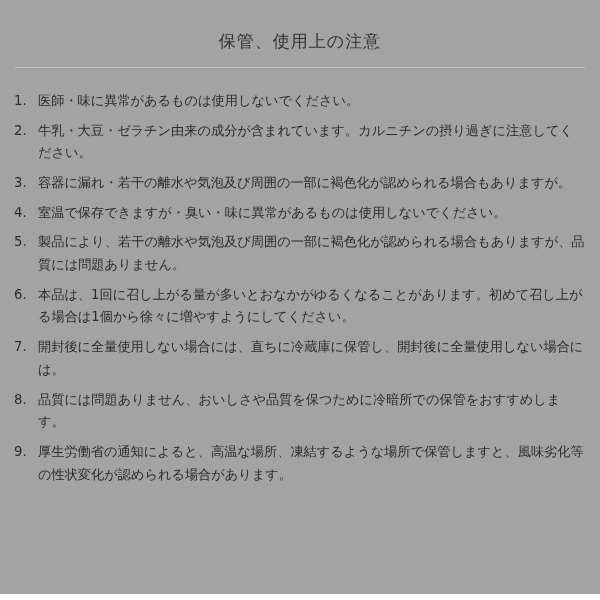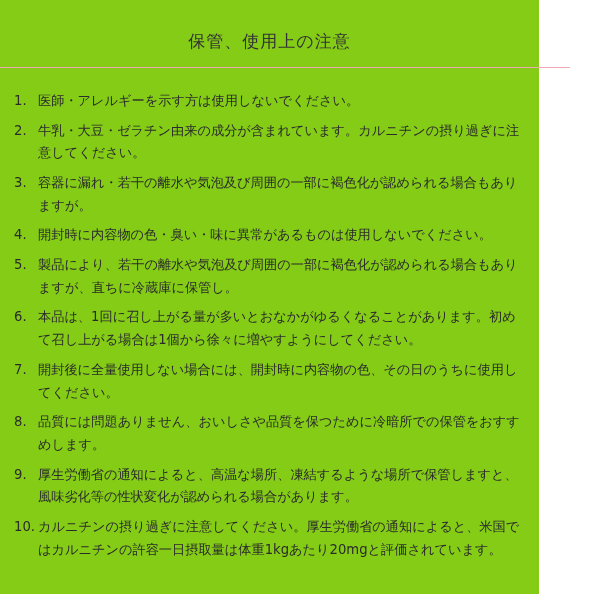--- a/index.html
+++ b/index.html
@@ -8,26 +8,26 @@
   }
   body {
     width: 600px;
     height: 600px;
     background: #ffffff;
     font-family: "DejaVu Sans", "Liberation Sans", sans-serif;
     color: #2b2b2b;
     overflow: hidden;
   }
   .page {
-    width: 539px;
+    width: 600px;
     height: 600px;
     box-sizing: border-box;
     padding: 0;
     position: relative;
-    background: #84cc16;
+    background: #a3a3a3;
   }
   .title-block {
     padding-top: 30px;
     text-align: center;
   }
   .title {
     font-size: 17px;
     letter-spacing: 1px;
     color: #333333;
     font-weight: 400;
@@ -78,64 +78,60 @@
 
   <div class="title-block">
     <div class="title">保管、使用上の注意</div>
     <div class="rule" style="background: rgb(240, 169, 180);"></div>
   </div>
 
   <div class="notes">
 
     <div class="note">
       <span class="note-num">1.</span>
-      <span class="note-text">医師・アレルギーを示す方は使用しないでください。</span>
+      <span class="note-text">医師・味に異常があるものは使用しないでください。</span>
     </div>
 
     <div class="note">
       <span class="note-num">2.</span>
       <span class="note-text">牛乳・大豆・ゼラチン由来の成分が含まれています。カルニチンの摂り過ぎに注意してください。</span>
     </div>
 
     <div class="note">
       <span class="note-num">3.</span>
       <span class="note-text">容器に漏れ・若干の離水や気泡及び周囲の一部に褐色化が認められる場合もありますが。</span>
     </div>
 
     <div class="note">
       <span class="note-num">4.</span>
-      <span class="note-text">開封時に内容物の色・臭い・味に異常があるものは使用しないでください。</span>
+      <span class="note-text">室温で保存できますが・臭い・味に異常があるものは使用しないでください。</span>
     </div>
 
     <div class="note">
       <span class="note-num">5.</span>
-      <span class="note-text">製品により、若干の離水や気泡及び周囲の一部に褐色化が認められる場合もありますが、直ちに冷蔵庫に保管し。</span>
+      <span class="note-text">製品により、若干の離水や気泡及び周囲の一部に褐色化が認められる場合もありますが、品質には問題ありません。</span>
     </div>
 
     <div class="note">
       <span class="note-num">6.</span>
       <span class="note-text">本品は、1回に召し上がる量が多いとおなかがゆるくなることがあります。初めて召し上がる場合は1個から徐々に増やすようにしてください。</span>
     </div>
 
     <div class="note">
       <span class="note-num">7.</span>
-      <span class="note-text">開封後に全量使用しない場合には、開封時に内容物の色、その日のうちに使用してください。</span>
+      <span class="note-text">開封後に全量使用しない場合には、直ちに冷蔵庫に保管し、開封後に全量使用しない場合には。</span>
     </div>
 
     <div class="note">
       <span class="note-num">8.</span>
       <span class="note-text">品質には問題ありません、おいしさや品質を保つために冷暗所での保管をおすすめします。</span>
     </div>
 
     <div class="note">
       <span class="note-num">9.</span>
       <span class="note-text">厚生労働省の通知によると、高温な場所、凍結するような場所で保管しますと、風味劣化等の性状変化が認められる場合があります。</span>
     </div>
 
-    <div class="note">
-      <span class="note-num">10.</span>
-      <span class="note-text">カルニチンの摂り過ぎに注意してください。厚生労働省の通知によると、米国ではカルニチンの許容一日摂取量は体重1kgあたり20mgと評価されています。</span>
-    </div>
 
   </div>
 
   <div class="bottom-bar"></div>
 </div>
 
 </body></html>

